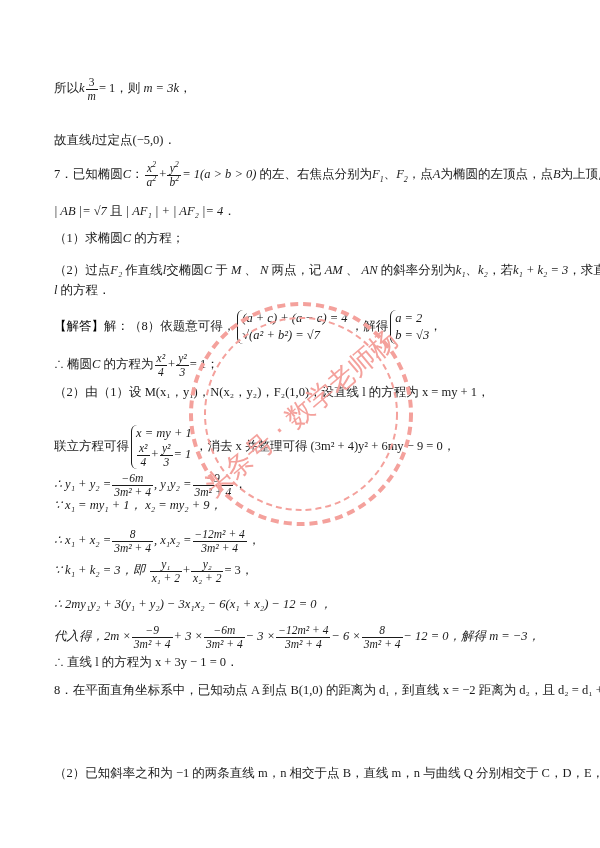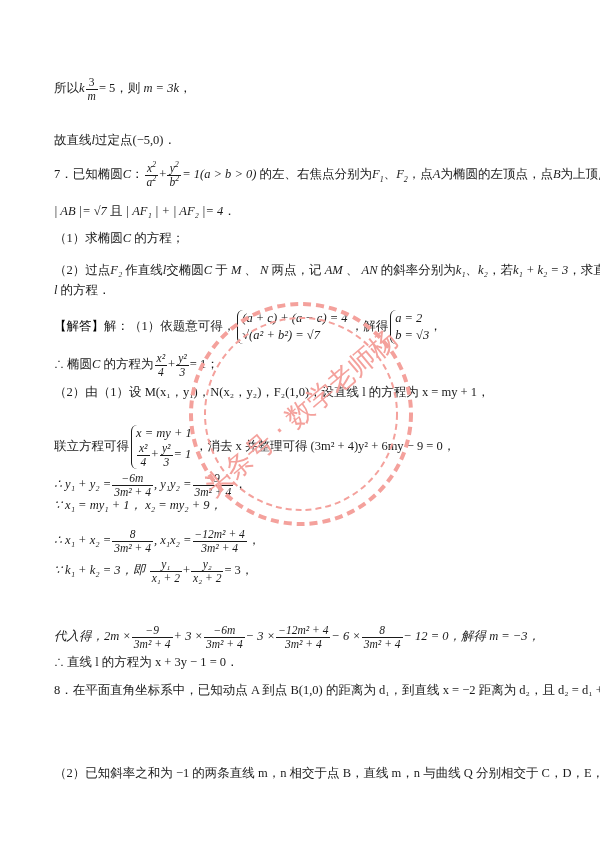--- a/index.html
+++ b/index.html
@@ -16,21 +16,21 @@
   .brace-sys > span { display: block; }
   .red { color: #000000; }
   .watermark { position: absolute; left: 185px; top: 298px; width: 232px; height: 232px; pointer-events: none; }
 </style>
 </head>
 <body>
 
 <div class="page">
 
   <div class="line" style="top:76px">
-    <span>所以</span><span class="m">k</span><span class="frac"><span class="num">3</span><span class="m">m</span></span><span>= 5，则</span> <span class="m">m = 3k</span><span>，</span>
+    <span>所以</span><span class="m">k</span><span class="frac"><span class="num">3</span><span class="m">m</span></span><span>= 1，则</span> <span class="m">m = 3k</span><span>，</span>
   </div>
   <div class="line" style="top:132px">
     <span>故直线</span><span class="m">l</span><span>过定点</span><span>(−5,0)</span><span>．</span>
   </div>
 
   <div class="line" style="top:162px">
     <span>7．</span><span>已知椭圆</span><span class="m">C</span><span>：</span><span class="frac"><span class="num m"><span>x</span><sup>2</sup></span><span class="m"><span>a</span><sup>2</sup></span></span>+<span class="frac"><span class="num m"><span>y</span><sup>2</sup></span><span class="m"><span>b</span><sup>2</sup></span></span><span class="m">= 1(a &gt; b &gt; 0)</span> <span>的左、右焦点分别为</span><span class="m"><span>F</span><sub>1</sub></span>、<span class="m"><span>F</span><sub>2</sub></span><span>，点</span><span class="m">A</span><span>为椭圆的左顶点，点</span><span class="m">B</span><span>为上顶点，</span>
   </div>
   <div class="line" style="top:203px">
     <span class="m">| AB |= √7</span> <span>且</span> <span class="m">| AF₁ | + | AF₂ |= 4</span><span>．</span>
@@ -39,21 +39,21 @@
     <span>（1）求椭圆</span><span class="m">C</span> <span>的方程；</span>
   </div>
   <div class="line" style="top:262px">
     <span>（2）过点</span><span class="m">F₂</span> <span>作直线</span><span class="m">l</span><span>交椭圆</span><span class="m">C</span> <span>于</span> <span class="m">M</span> <span>、</span> <span class="m">N</span> <span>两点，记</span> <span class="m">AM</span> 、 <span class="m">AN</span> <span>的斜率分别为</span><span class="m">k₁</span>、<span class="m">k₂</span><span>，若</span><span class="m">k₁ + k₂ = 3</span><span>，求直线</span>
   </div>
   <div class="line" style="top:282px">
     <span class="m">l</span> <span>的方程．</span>
   </div>
 
   <div class="line" style="top:310px">
-    <span class="red">【解答】</span><span>解：（1）依题意可得，</span><span class="brace-sys m"><span>(a + c) + (a − c) = 4</span><span>√(a² + b²) = √7</span></span> <span>，解得</span><span class="brace-sys m"><span>a = 2</span><span>b = √3</span></span><span>，</span>
+    <span class="red">【解答】</span><span>解：（8）依题意可得，</span><span class="brace-sys m"><span>(a + c) + (a − c) = 4</span><span>√(a² + b²) = √7</span></span> <span>，解得</span><span class="brace-sys m"><span>a = 2</span><span>b = √3</span></span><span>，</span>
   </div>
   <div class="line" style="top:352px">
     <span>∴ 椭圆</span><span class="m">C</span> <span>的方程为</span><span class="frac m"><span class="num">x²</span><span>4</span></span><span>+</span><span class="frac m"><span class="num">y²</span><span>3</span></span><span>= 1；</span>
   </div>
   <div class="line" style="top:384px">
     <span>（2）由（1）设 M(x₁，y₁)，N(x₂，y₂)，F₂(1,0)，设直线 l 的方程为 x = my + 1，</span>
   </div>
   <div class="line" style="top:425px">
     <span>联立方程可得</span><span class="brace-sys m"><span>x = my + 1</span><span><span class="frac"><span class="num">x²</span><span>4</span></span>+<span class="frac"><span class="num">y²</span><span>3</span></span><span>= 1</span></span></span> <span>，消去 x 并整理可得 (3m² + 4)y² + 6my − 9 = 0，</span>
   </div>
@@ -61,20 +61,23 @@
     <span class="m">∴ y₁ + y₂ =</span><span class="frac m"><span class="num">−6m</span><span>3m² + 4</span></span><span class="m">, y₁y₂ =</span><span class="frac m"><span class="num">−9</span><span>3m² + 4</span></span><span>，</span>
   </div>
   <div class="line" style="top:497px">
     <span class="m">∵ x₁ = my₁ + 1，  x₂ = my₂ + 9，</span>
   </div>
   <div class="line" style="top:528px">
     <span class="m">∴ x₁ + x₂ =</span><span class="frac m"><span class="num">8</span><span>3m² + 4</span></span><span class="m">, x₁x₂ =</span><span class="frac m"><span class="num">−12m² + 4</span><span>3m² + 4</span></span><span>，</span>
   </div>
   <div class="line" style="top:558px">
     <span class="m">∵ k₁ + k₂ = 3，即</span> <span class="frac m"><span class="num">y₁</span><span>x₁ + 2</span></span><span>+</span><span class="frac m"><span class="num">y₂</span><span>x₂ + 2</span></span><span>= 3，</span>
+  </div>
+  <div class="line" style="top:596px">
+    <span class="m">∴ 2my₁y₂ + 3(y₁ + y₂) − 3x₁x₂ − 6(x₁ + x₂) − 12 = 0 ，</span>
   </div>
   <div class="line" style="top:624px">
     <span class="m">代入得，2m ×</span><span class="frac m"><span class="num">−9</span><span>3m² + 4</span></span><span class="m">+ 3 ×</span><span class="frac m"><span class="num">−6m</span><span>3m² + 4</span></span><span class="m">− 3 ×</span><span class="frac m"><span class="num">−12m² + 4</span><span>3m² + 4</span></span><span class="m">− 6 ×</span><span class="frac m"><span class="num">8</span><span>3m² + 4</span></span><span class="m">− 12 = 0，解得 m = −3，</span>
   </div>
   <div class="line" style="top:654px">
     <span>∴ 直线 l 的方程为 x + 3y − 1 = 0．</span>
   </div>
 
   <div class="line" style="top:682px">
     <span>8．在平面直角坐标系中，已知动点 A 到点 B(1,0) 的距离为 d₁，到直线 x = −2 距离为 d₂，且 d₂ = d₁ + 1，记</span>

